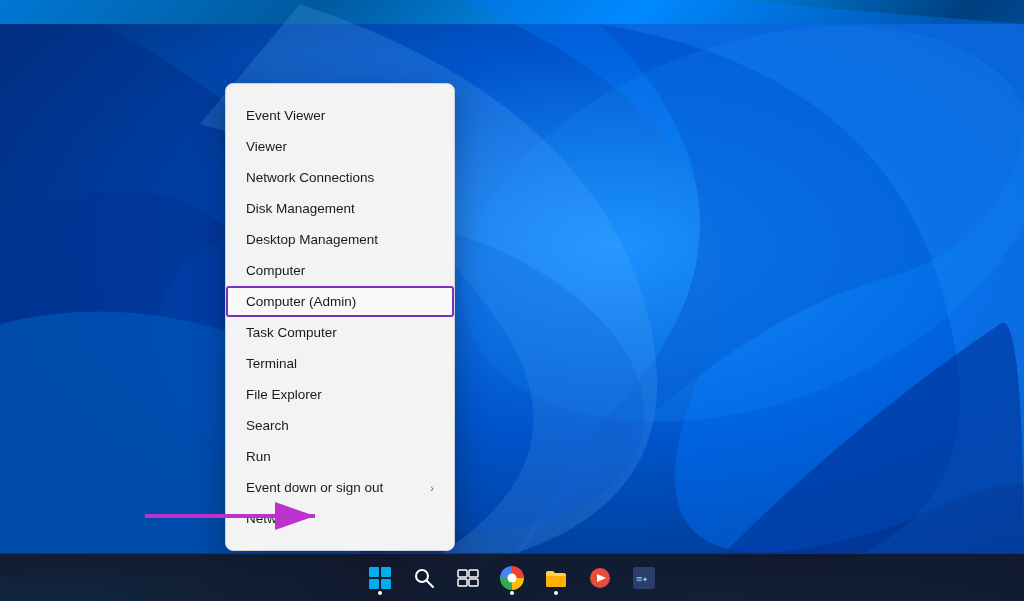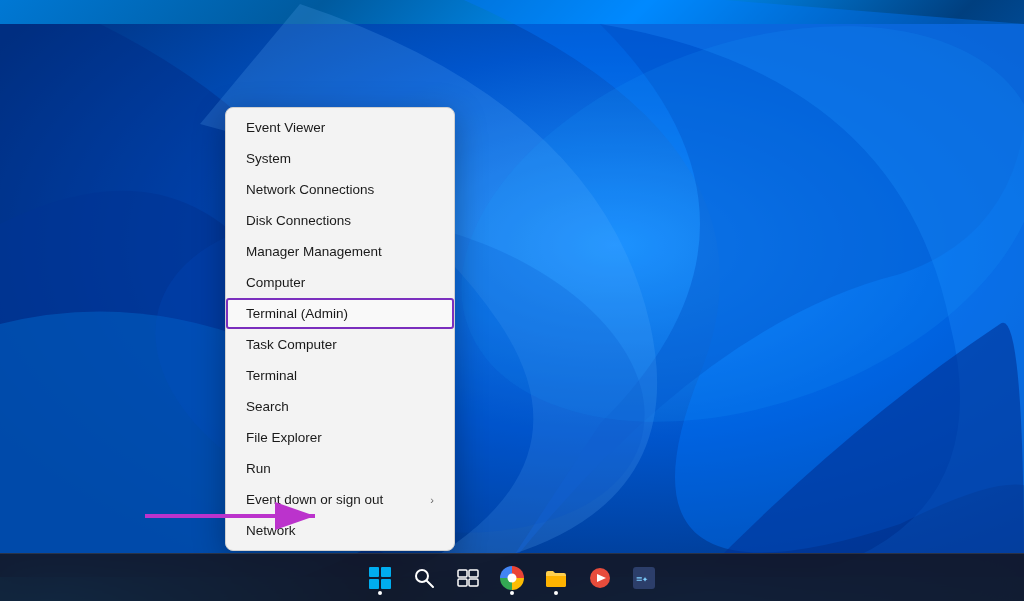--- a/index.html
+++ b/index.html
@@ -88,21 +88,21 @@
     
     .context-menu {
       position: absolute;
       left: 225px;
       bottom: 50px;
       width: 230px;
       background: #f3f3f3;
       border: 1px solid #d0d0d0;
       border-radius: 8px;
       box-shadow: 0 8px 32px rgba(0,0,0,0.3);
-      padding: 4px 0;
+      padding: 16px 0;
       overflow: hidden;
     }
 
     .menu-item {
       padding: 8px 20px;
       font-size: 13.5px;
       color: #1a1a1a;
       cursor: pointer;
       display: flex;
       align-items: center;
@@ -186,48 +186,48 @@
       <ellipse cx="750" cy="200" rx="300" ry="180" fill="rgba(30,160,255,0.15)" transform="rotate(-20,750,200)"></ellipse>
       <ellipse cx="400" cy="350" rx="250" ry="150" fill="rgba(0,80,200,0.2)" transform="rotate(15,400,350)"></ellipse>
     </svg>
   </div>
 
   <div class="context-menu">
     <div class="menu-item">
       <span>Event Viewer</span>
     </div>
     <div class="menu-item">
-      <span>System</span>
+      <span>Viewer</span>
     </div>
     <div class="menu-item">
       <span>Network Connections</span>
     </div>
     <div class="menu-item">
-      <span>Disk Connections</span>
-    </div>
-    <div class="menu-item">
-      <span>Manager Management</span>
+      <span>Disk Management</span>
+    </div>
+    <div class="menu-item">
+      <span>Desktop Management</span>
     </div>
     <div class="menu-item">
       <span>Computer</span>
     </div>
     <div class="menu-item highlighted">
-      <span>Terminal (Admin)</span>
+      <span>Computer (Admin)</span>
     </div>
     <div class="menu-item">
       <span>Task Computer</span>
     </div>
     <div class="menu-item">
       <span>Terminal</span>
     </div>
     <div class="menu-item">
+      <span>File Explorer</span>
+    </div>
+    <div class="menu-item">
       <span>Search</span>
-    </div>
-    <div class="menu-item">
-      <span>File Explorer</span>
     </div>
     <div class="menu-item">
       <span>Run</span>
     </div>
     <div class="menu-item">
       <span>Event down or sign out</span>
       <span class="chevron">›</span>
     </div>
     <div class="menu-item">
       <span>Network</span>

